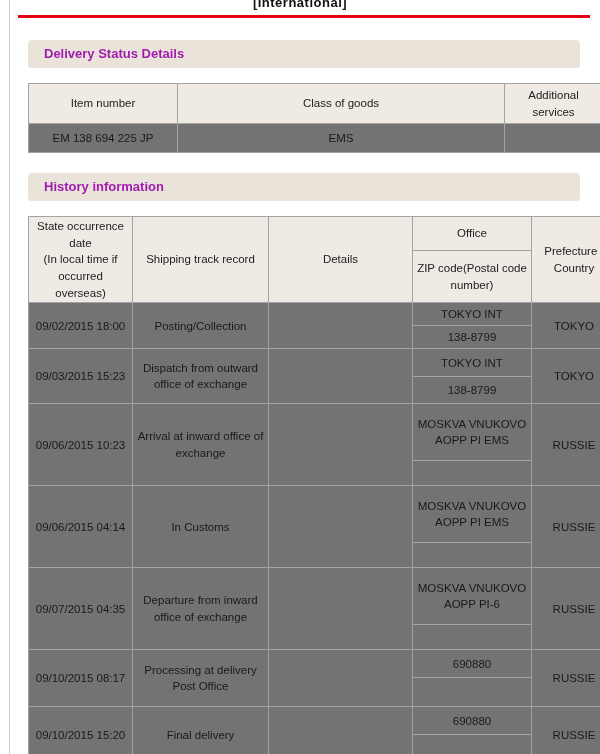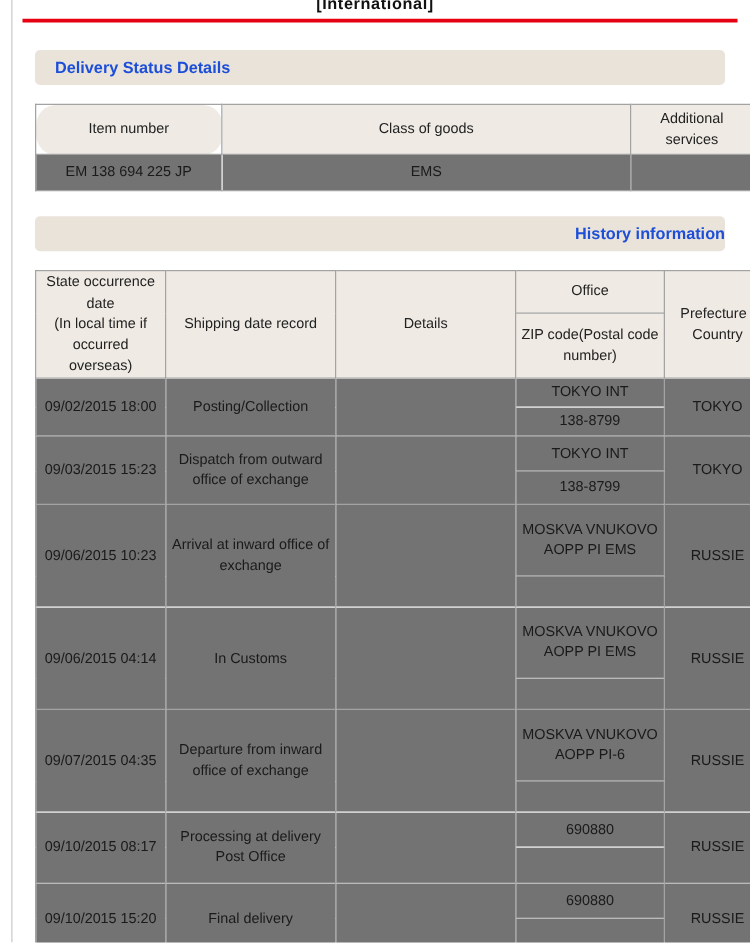--- a/index.html
+++ b/index.html
@@ -15,39 +15,39 @@
     text-align:center; font-size:13px; font-weight:bold; color:#111;
     margin:-4px 0 0 0; line-height:13px; letter-spacing:0.5px;
   }
   .red-rule {
     height:3px; width:572px; margin:6px 0 0 18px;
     background:var(--accent-red,#e60012);
   }
   .section-bar {
     box-sizing:border-box; width:552px; height:28px; margin-left:28px;
     background:var(--section-bar-bg,#e9e3da); border-radius:4px;
-    font-size:13px; font-weight:bold; color:#1d4ed8;
+    font-size:13px; font-weight:bold; color:#a21caf;
     line-height:28px; padding-left:16px;
   }
   .bar-1 { margin-top:22px; }
-  .bar-2 { margin-top:20px;text-align:right; }
+  .bar-2 { margin-top:20px; }
   table {
     border-collapse:collapse; table-layout:fixed;
     width:553px; margin:15px 0 0 28px;
   }
   td {
     border:1px solid var(--table-border,#a3a3a3);
     font-size:11.5px; line-height:1.45; text-align:center;
     vertical-align:middle; padding:1px 3px; overflow:hidden;
     background:#737373; word-wrap:break-word;
   }
   td.hd { background:var(--table-header-bg,#efeae3); font-weight:normal; color:#222; }
   .nowrap { white-space:nowrap; }
   
-  .t1-c1 { width:142px;border-radius:16px; } .t1-c2 { width:320px; } .t1-c3 { width:91px; }
+  .t1-c1 { width:142px; } .t1-c2 { width:320px; } .t1-c3 { width:91px; }
   .t1-hr  td { height:37px; }
   .t1-dr  td { height:26px; }
   
   .t2-c1 { width:97px; } .t2-c2 { width:129px; } .t2-c3 { width:137px; }
   .t2-c4 { width:112px; } .t2-c5 { width:78px; }
   .oh30 { height:28px; } .zh46 { height:44px; }
   .oh22 { height:20px; } .zh22 { height:20px; }
   .oh27 { height:25px; } .zh26 { height:24px; }
   .oh56 { height:54px; } .zh24 { height:22px; }
   .zh28 { height:26px; }
@@ -85,21 +85,21 @@
   <span>History information</span>
 </div>
 
 <table>
   <tbody>
       <tr>
     <td class="hd t2-c1" rowspan="2">
       <span class="blk">State occurrence date</span>
       <span class="blk">(In local time if occurred overseas)</span>
     </td>
-    <td class="hd t2-c2" rowspan="2">Shipping date record</td>
+    <td class="hd t2-c2" rowspan="2">Shipping track record</td>
     <td class="hd t2-c3" rowspan="2">Details</td>
     <td class="hd t2-c4 oh30">Office</td>
     <td class="hd t2-c5" rowspan="2">Prefecture / Country</td>
   </tr>
   <tr>
     <td class="hd zh46">ZIP code(Postal code number)</td>
   </tr>
 
   <tr>
     <td class="nowrap" rowspan="2">09/02/2015 18:00</td>

